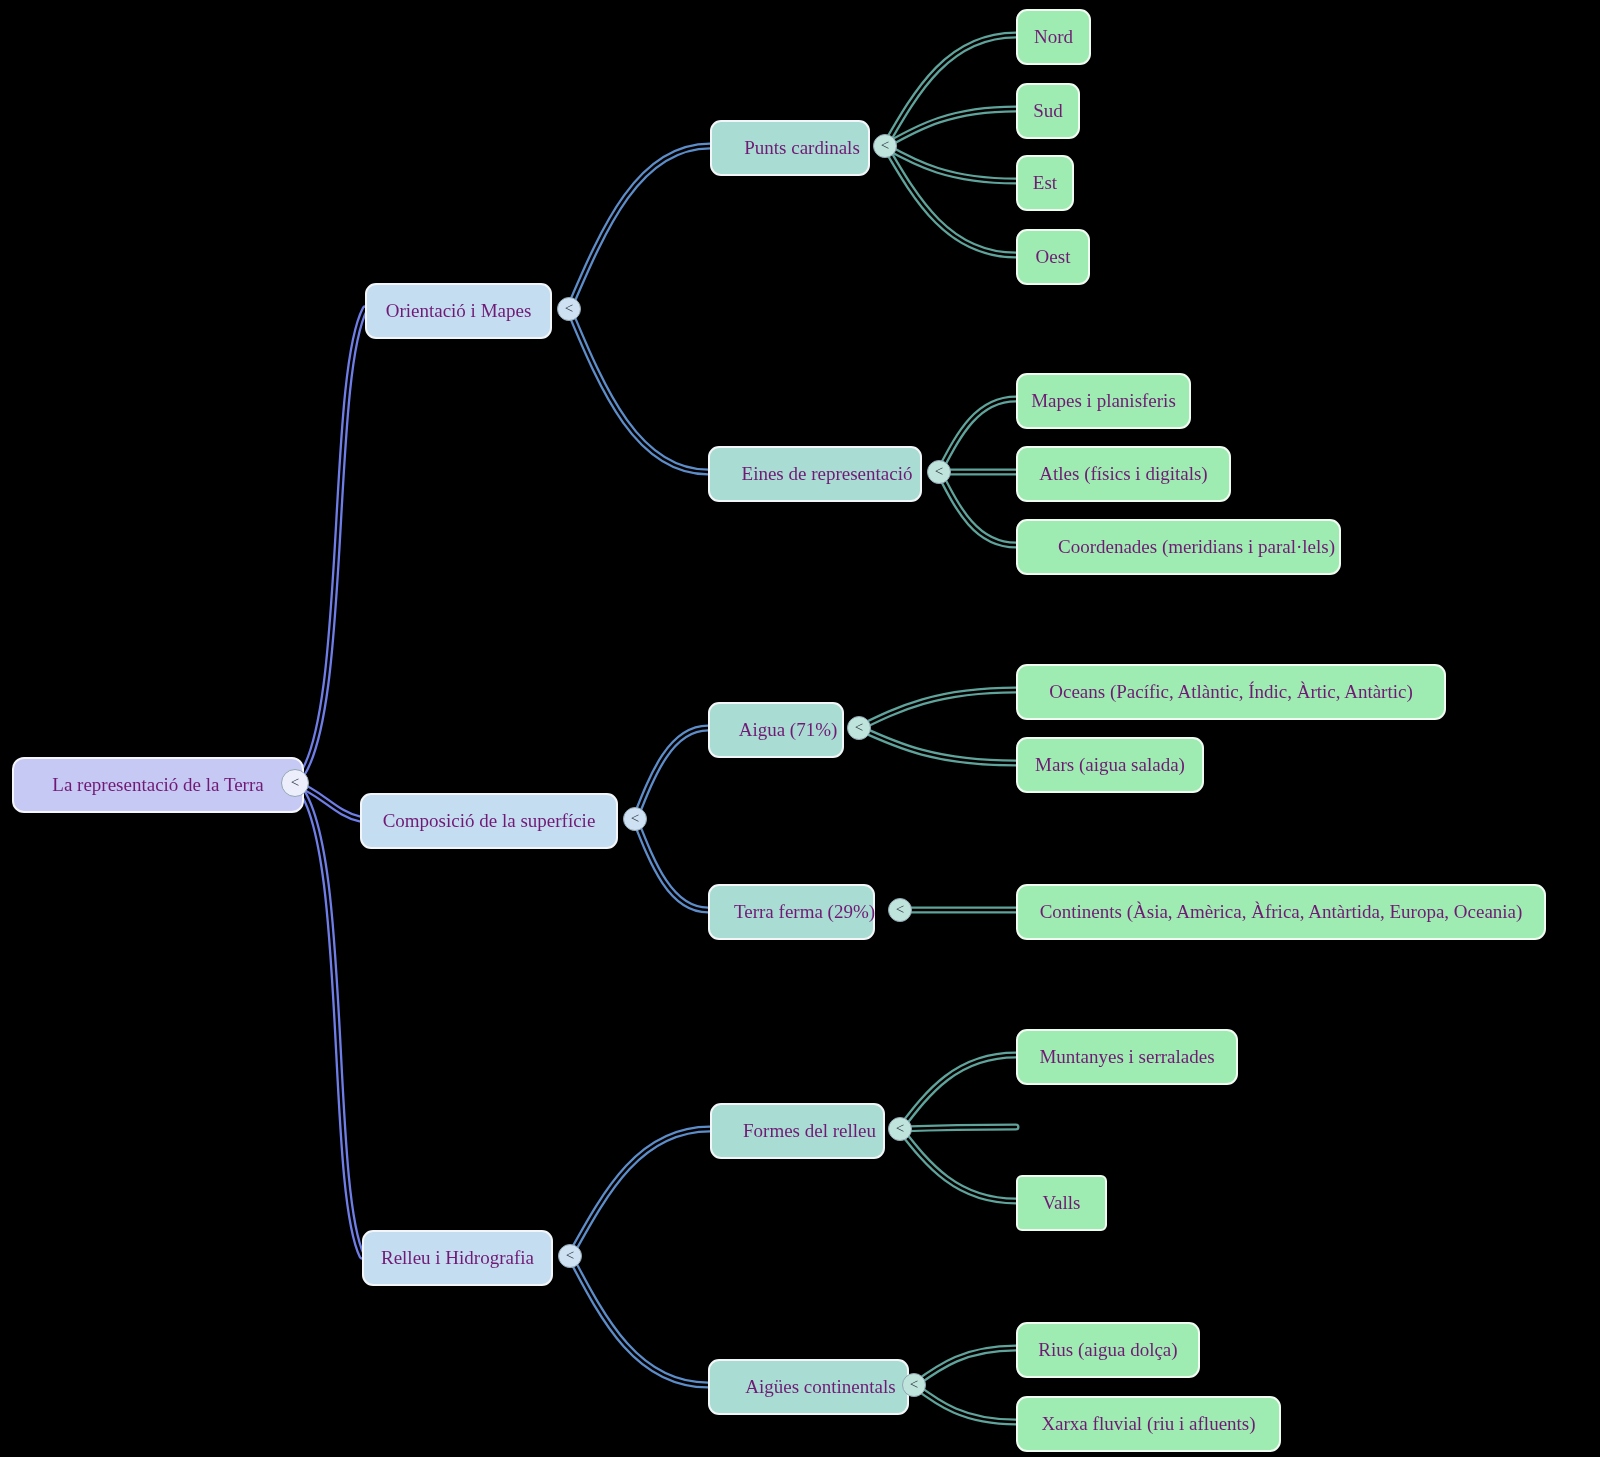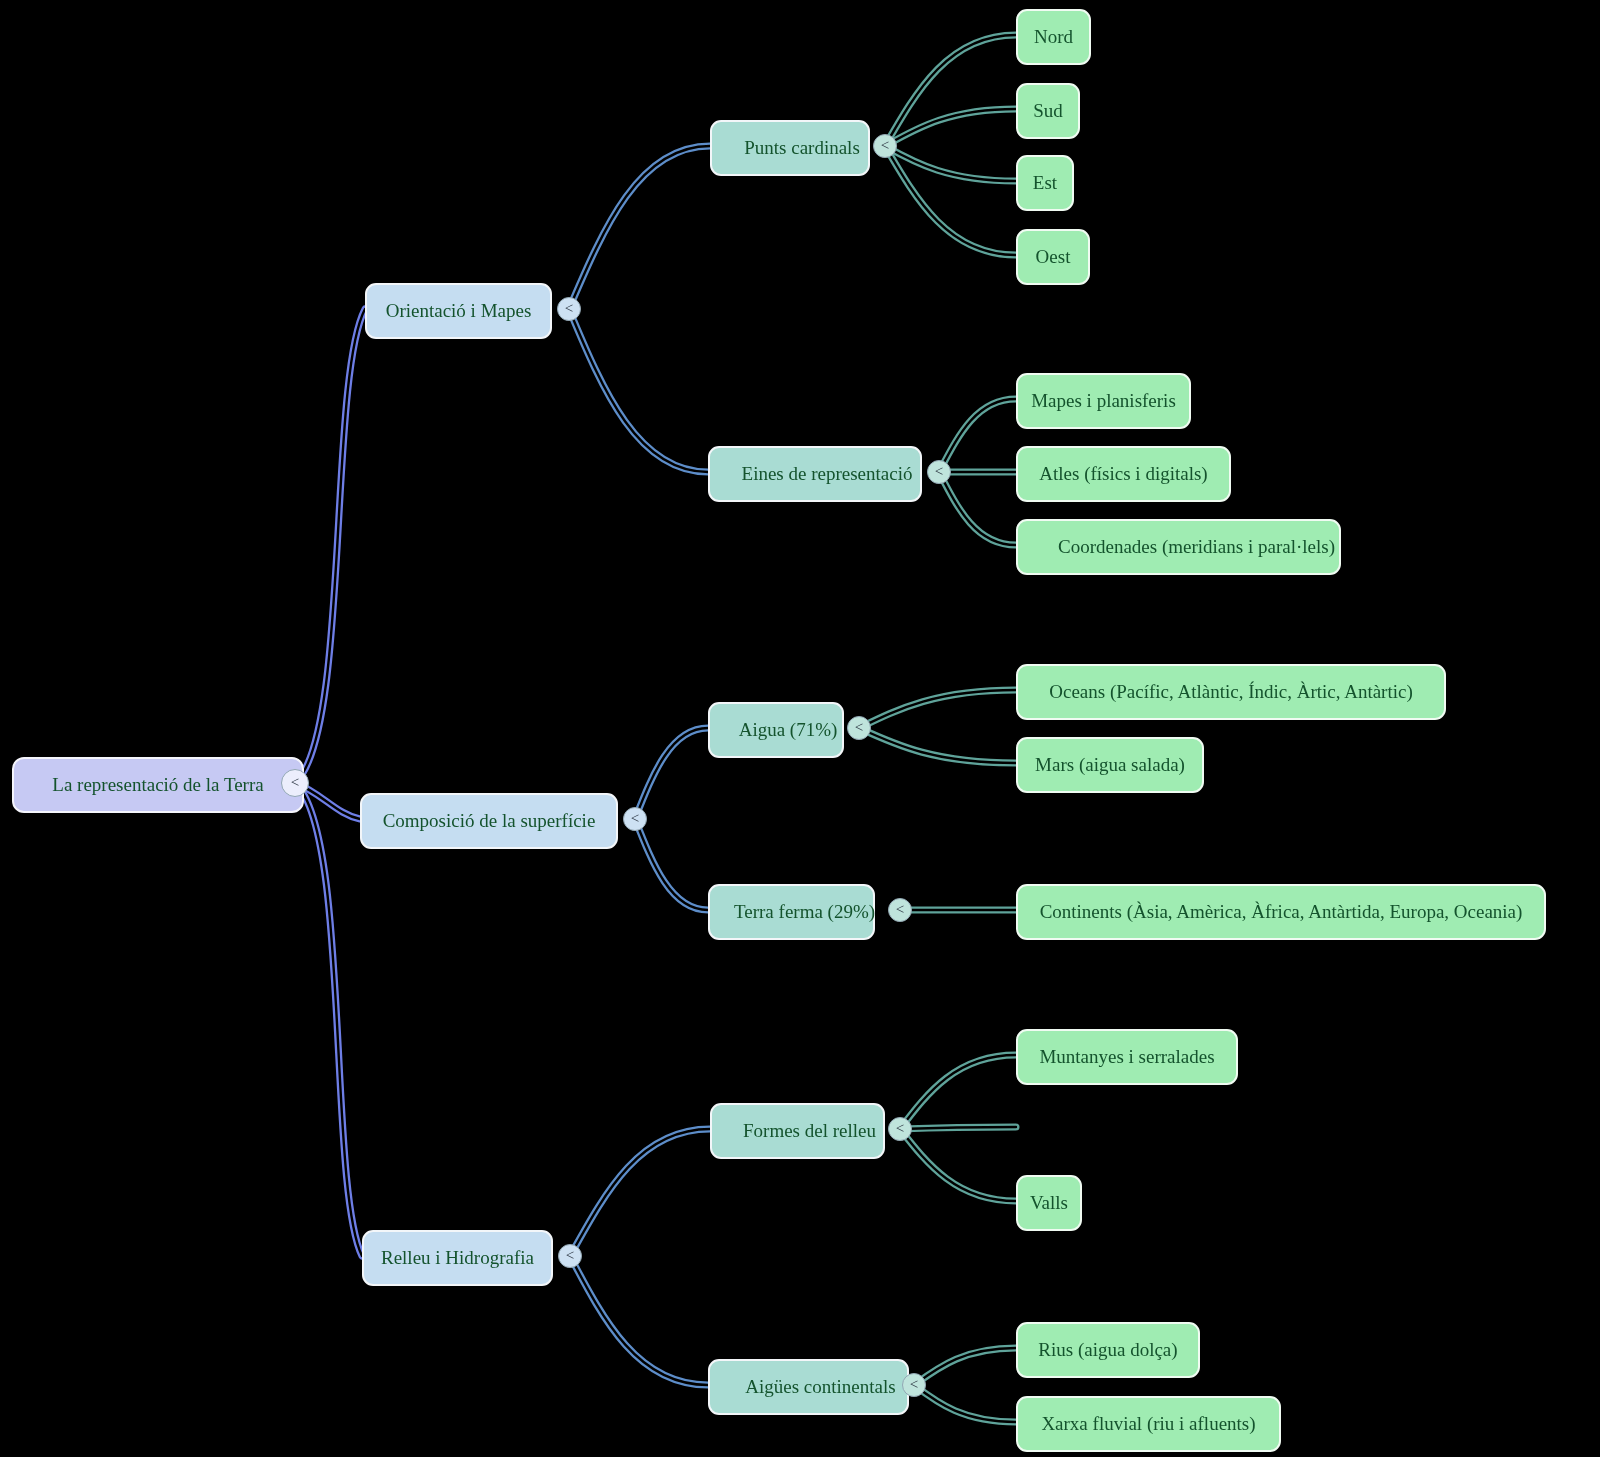--- a/index.html
+++ b/index.html
@@ -9,21 +9,21 @@
   }
   #edges{position:absolute;left:0;top:0;width:1600px;height:1457px;}
   path.edge{fill:none;stroke-width:7;stroke-linecap:round;}
   path.edge.c-root{stroke:#6e7ee6;}
   path.edge.c-l1{stroke:#5d8dc9;}
   path.edge.c-l2{stroke:#5fa39a;}
   path.edge-core{fill:none;stroke:#000;stroke-width:2.4;stroke-linecap:round;}
   .node{
     position:absolute;box-sizing:border-box;
     text-align:center;white-space:nowrap;
-    padding:14px 0;line-height:24px;font-size:19px;color:#14532d;
+    padding:14px 0;line-height:24px;font-size:19px;color:#701a75;
     border:2px solid #f3f6f9;border-radius:11px;
   }
   .node.root{background:#c6c9f3;border-radius:13px;padding:14px 0;border-color:#f4f4fb;}
   .node.l1{background:#c5ddf1;}
   .node.l2{background:#a9dcd3;padding-left:24px;}
   .node.l3{background:#9fecb2;border-color:#f0fbf2;}
   .toggle{
     position:absolute;box-sizing:border-box;width:24px;height:24px;border-radius:50%;
     border:1.5px solid #92a7b4;color:#2a3440;font-size:15px;line-height:21px;
     text-align:center;font-family:"Liberation Serif","DejaVu Serif",serif;
@@ -129,18 +129,18 @@
   <div class="node l3" style="left:1016px;top:373px;width:175px;">Mapes i planisferis</div>
   <div class="node l3" style="left:1016px;top:446px;width:215px;">Atles (físics i digitals)</div>
   <div class="node l3" style="left:1016px;top:519px;width:325px;padding-left:36px;">Coordenades (meridians i paral·lels)</div>
 
   <div class="node l3" style="left:1016px;top:664px;width:430px;">Oceans (Pacífic, Atlàntic, Índic, Àrtic, Antàrtic)</div>
   <div class="node l3" style="left:1016px;top:737px;width:188px;">Mars (aigua salada)</div>
 
   <div class="node l3" style="left:1016px;top:884px;width:530px;">Continents (Àsia, Amèrica, Àfrica, Antàrtida, Europa, Oceania)</div>
 
   <div class="node l3" style="left:1016px;top:1029px;width:222px;">Muntanyes i serralades</div>
-  <div class="node l3" style="left:1016px;top:1175px;width:66px;">Valls</div>
+  <div class="node l3" style="left:1016px;top:1175px;width:91px;border-radius:6px;">Valls</div>
 
   <div class="node l3" style="left:1016px;top:1322px;width:184px;">Rius (aigua dolça)</div>
   <div class="node l3" style="left:1016px;top:1396px;width:265px;">Xarxa fluvial (riu i afluents)</div>
 
 </div>
 
 </body></html>

